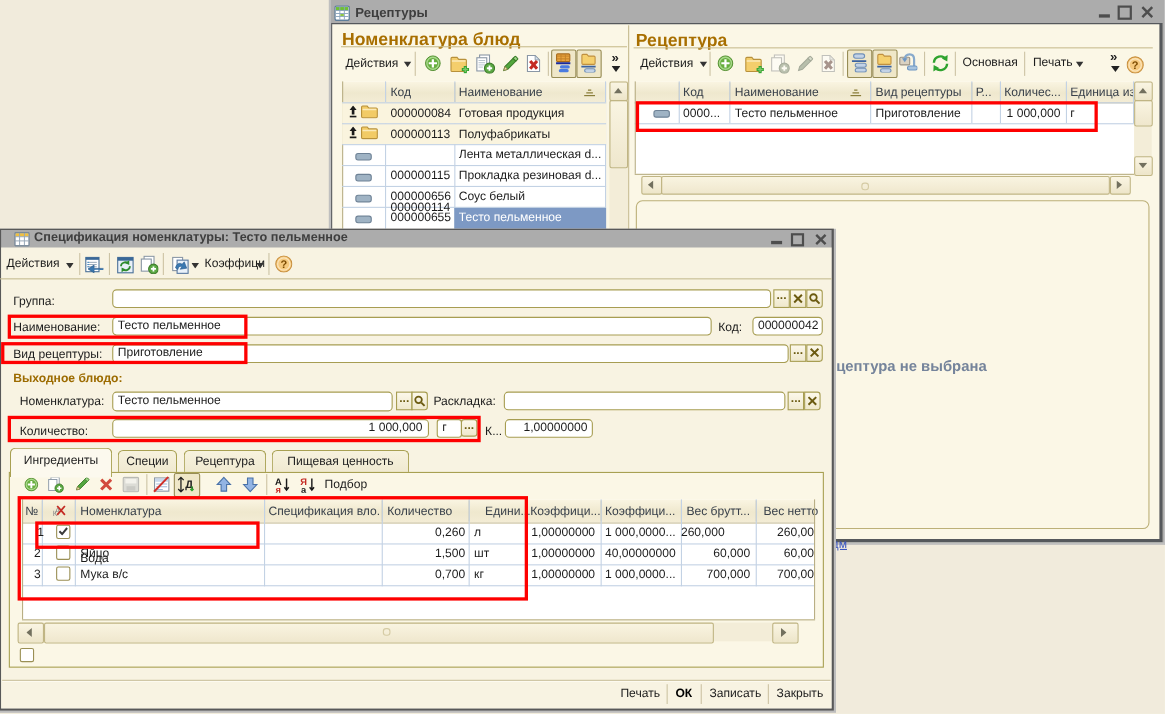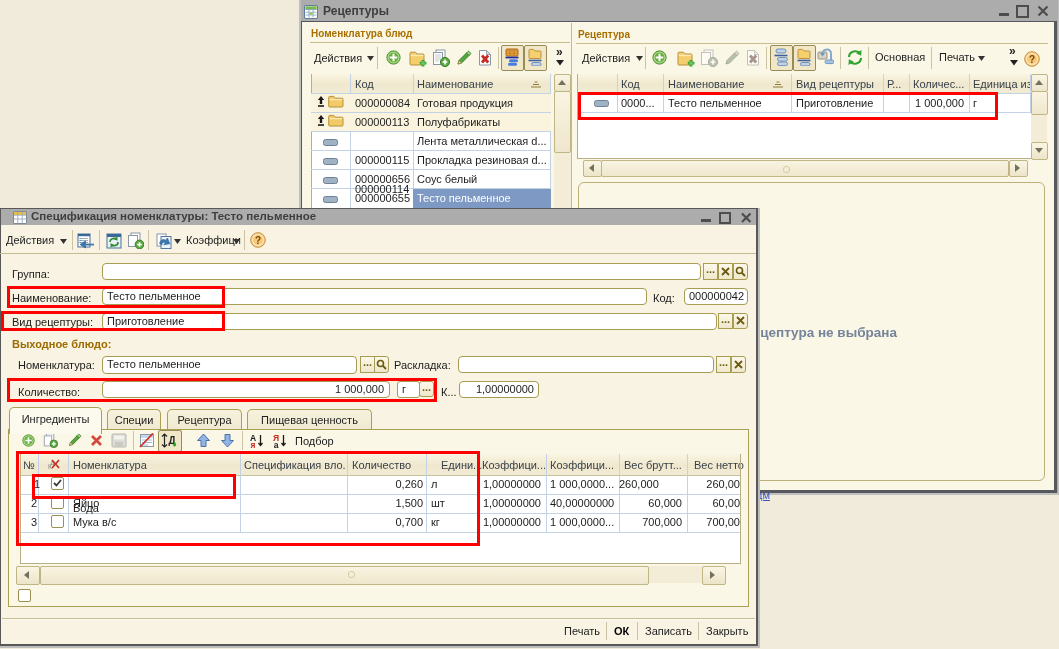--- a/index.html
+++ b/index.html
@@ -1,20 +1,20 @@
 <!DOCTYPE html>
 <html><head><meta charset="utf-8">
 <style>
 html,body{margin:0;padding:0;}
 body{width:1059px;height:649px;position:relative;overflow:hidden;
  background:#F1EBDC;font-family:"Liberation Sans",sans-serif;font-size:11px;color:#1c1c1c;}
 .abs{position:absolute;}
 .b{font-weight:bold;}
 .win-title{color:#3E3E3E;font-weight:bold;font-size:12px;white-space:nowrap;}
-.hdr{color:#A86F00;font-weight:bold;font-size:10px;white-space:nowrap;}
+.hdr{color:#A86F00;font-weight:bold;font-size:16px;white-space:nowrap;}
 .hline{position:absolute;height:1px;background:#C9BD90;}
 .field{position:absolute;background:#fff;border:1px solid #A79D52;border-radius:4px;white-space:nowrap;}
 .fbtn{position:absolute;background:linear-gradient(#FCF8EA,#EFE8CC);border:1px solid #A79D52;text-align:center;color:#6B5A10;}
 .sep-v{position:absolute;width:1px;background:#CCC3A4;}
 .redbox{position:absolute;border:3px solid #FE0000;z-index:20;}
 .th{color:#39414b;white-space:nowrap;}
 .tab{position:absolute;border:1px solid #A8A052;border-bottom:none;border-radius:5px 5px 0 0;
  background:linear-gradient(#F7F2DE,#EEE7CD);text-align:center;color:#222;white-space:nowrap;}
 .tab.act{background:#FCF9EE;}
 .scr{background:#F3EDD8;}

